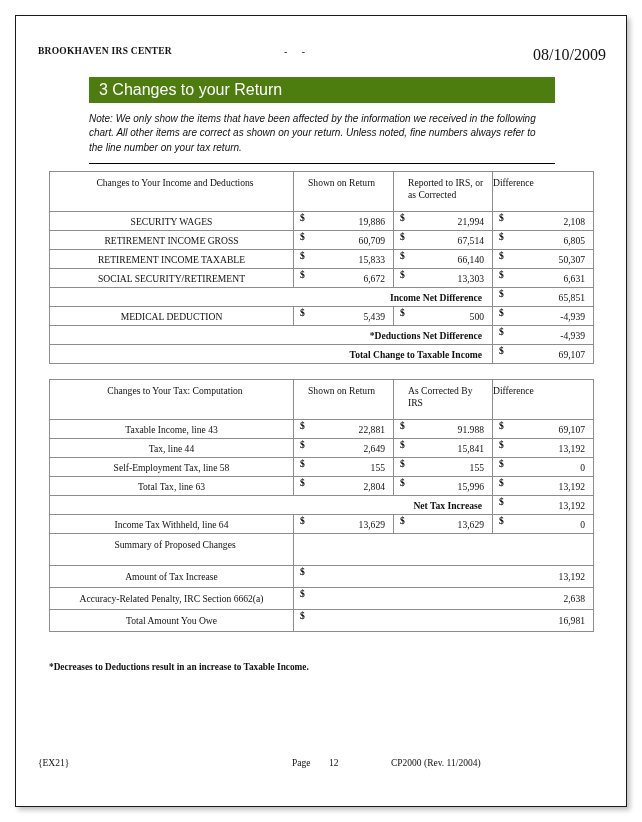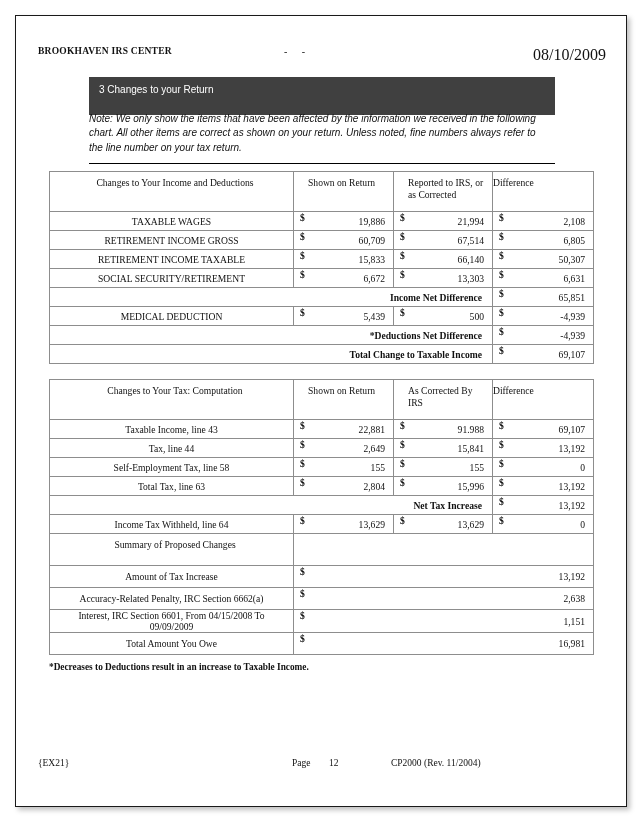--- a/index.html
+++ b/index.html
@@ -55,25 +55,25 @@
     right: 22px; top: 0;
     font-size: 16px;
     color: #111;
     white-space: nowrap;
   }
 
   
   .section-banner {
     position: absolute;
     left: 73px; top: 61px;
-    width: 466px; height: 38px;
-    background: #404040;
+    width: 466px; height: 26px;
+    background: #4d7c0f;
     color: #ffffff;
     font-family: "Liberation Sans", "DejaVu Sans", sans-serif;
-    font-size: 10px;
+    font-size: 16px;
     line-height: 26px;
     padding-left: 10px;
     box-sizing: border-box;
     white-space: nowrap;
   }
 
   
   .note {
     position: absolute;
     left: 73px; top: 96px;
@@ -200,21 +200,21 @@
     </colgroup>
     <tbody>
       <tr class="hdr">
         <td class="c-label">Changes to Your Income and Deductions</td>
         <td class="c-col">Shown on Return</td>
         <td class="c-col">Reported to IRS, or as Corrected</td>
         <td class="c-diff">Difference</td>
       </tr>
 
       <tr>
-        <td class="c-label">TAXABLE WAGES</td>
+        <td class="c-label">SECURITY WAGES</td>
         <td class="money"><span class="dollar">$</span><span>19,886</span></td>
         <td class="money"><span class="dollar">$</span><span>21,994</span></td>
         <td class="money"><span class="dollar">$</span><span>2,108</span></td>
       </tr>
       <tr>
         <td class="c-label">RETIREMENT INCOME GROSS</td>
         <td class="money"><span class="dollar">$</span><span>60,709</span></td>
         <td class="money"><span class="dollar">$</span><span>67,514</span></td>
         <td class="money"><span class="dollar">$</span><span>6,805</span></td>
       </tr>
@@ -316,24 +316,20 @@
       </tr>
       <tr>
         <td class="c-label col-sdesc">Amount of Tax Increase</td>
         <td class="money col-samt"><span class="dollar">$</span><span>13,192</span></td>
       </tr>
       <tr>
         <td class="c-label col-sdesc">Accuracy-Related Penalty,   IRC Section 6662(a)</td>
         <td class="money col-samt"><span class="dollar">$</span><span>2,638</span></td>
       </tr>
       <tr>
-        <td class="c-label col-sdesc">Interest,   IRC Section 6601,   From  04/15/2008  To  09/09/2009</td>
-        <td class="money col-samt"><span class="dollar">$</span><span>1,151</span></td>
-      </tr>
-      <tr>
         <td class="c-label col-sdesc">Total Amount You Owe</td>
         <td class="money col-samt"><span class="dollar">$</span><span>16,981</span></td>
       </tr>
     </tbody>
   </table>
 
   <div class="footnote">*Decreases to Deductions result in an increase to Taxable Income.</div>
 
   <div class="doc-footer">
     <div class="ft-left">{EX21}</div>

